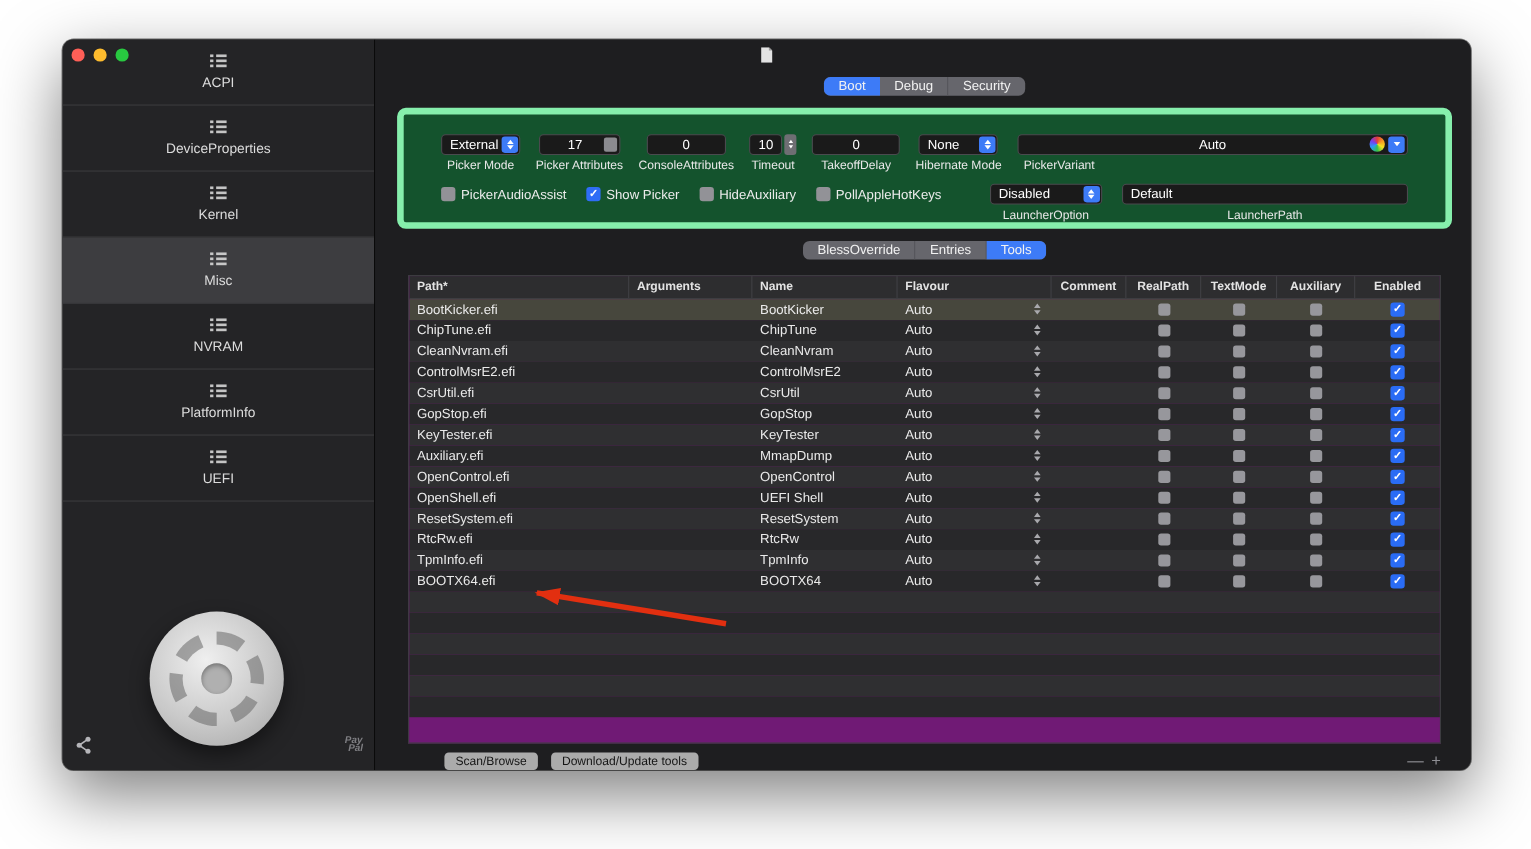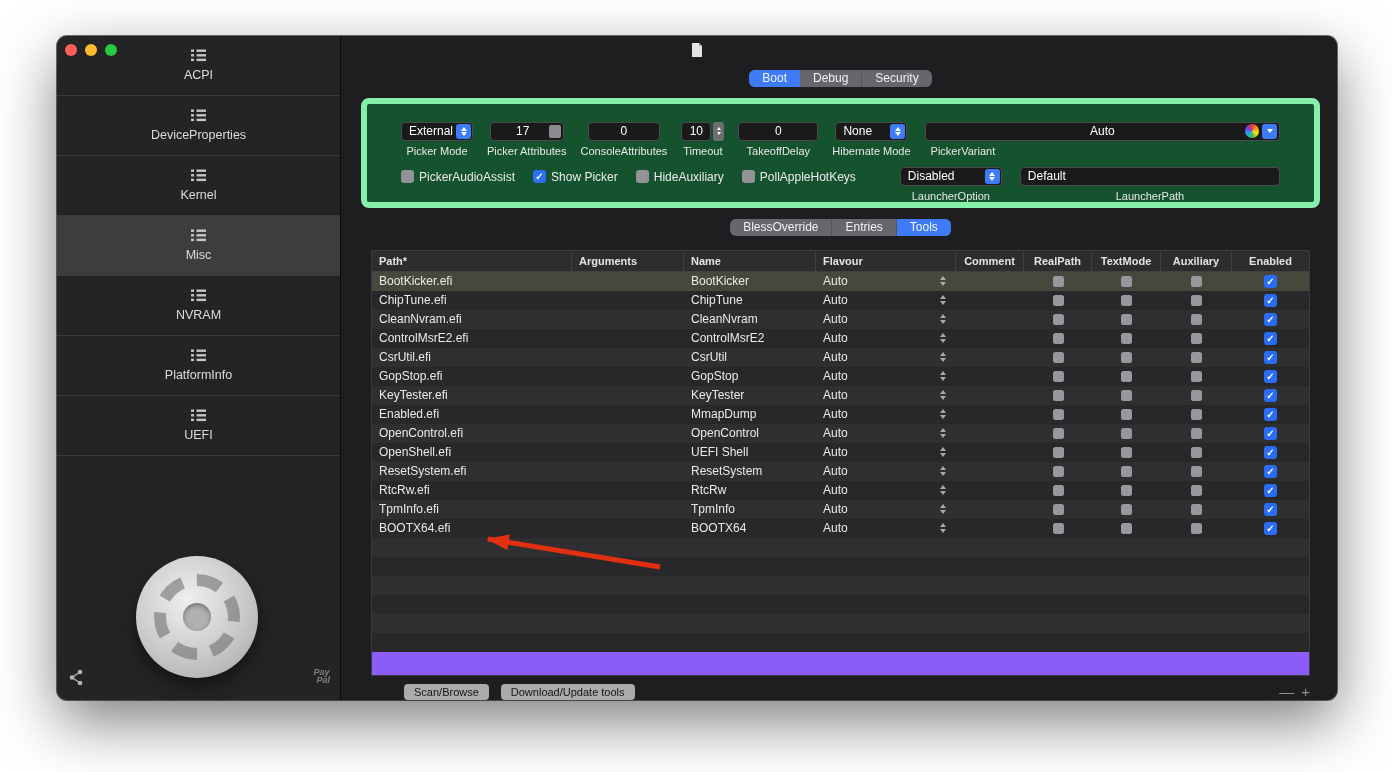--- a/index.html
+++ b/index.html
@@ -93,21 +93,21 @@
   .cb-box{width:13px;height:13px;border-radius:3px;background:#929297;display:flex;align-items:center;justify-content:center;}
   .cb .tick{display:none;color:#fff;font-size:10px;font-weight:700;line-height:1;}
   .cb.on .cb-box{background:#2f6df6;}
   .cb.on .tick{display:block;}
   .launcher-opt{margin-left:26px;}
   .launcher-path{flex:1;}
   .launcher-path .field{width:100%;padding-left:7px;}
 
   
   .table{margin:14px 30px 0;height:479px;box-sizing:border-box;overflow:hidden;
-    background:#8b5cf6;border:1px solid #3c3c40;}
+    background:#701a75;border:1px solid #3c3c40;}
   .thead{display:flex;height:20px;background:#2d2d2f;border-bottom:1px solid #404044;}
   .th{display:flex;align-items:center;padding:0 7px;font-size:11px;font-weight:700;color:#e3e3e3;
     border-right:1px solid #404044;box-sizing:border-box;white-space:nowrap;}
   .th:last-child{border-right:0;}
   .th.ctr{justify-content:center;}
   .trow{display:flex;height:19px;}
   .alt-a{background:#2f2f31;} .alt-b{background:#28282a;}
   .trow.sel{background:#47473d;}
   .td{display:flex;align-items:center;padding:0 7px;font-size:12px;color:#eaeaea;box-sizing:border-box;white-space:nowrap;overflow:hidden;}
   .c-path{width:200px;} .c-args{width:112px;} .c-name{width:132px;}
@@ -589,21 +589,21 @@
               <span class="box"></span>
             </div>
     <div class="td c-aux">
               <span class="box"></span>
             </div>
     <div class="td c-en">
               <span class="check">✓</span>
             </div>
   </div>
           <div class="trow alt-b">
-    <div class="td c-path">Enabled.efi</div>
+    <div class="td c-path">Auxiliary.efi</div>
     <div class="td c-args"></div>
     <div class="td c-name">MmapDump</div>
     <div class="td c-flav">
       <span>Auto</span>
       <span class="stepper">
                 <i class="up"></i>
                 <i class="dn"></i>
               </span>
     </div>
     <div class="td c-comment"></div>

